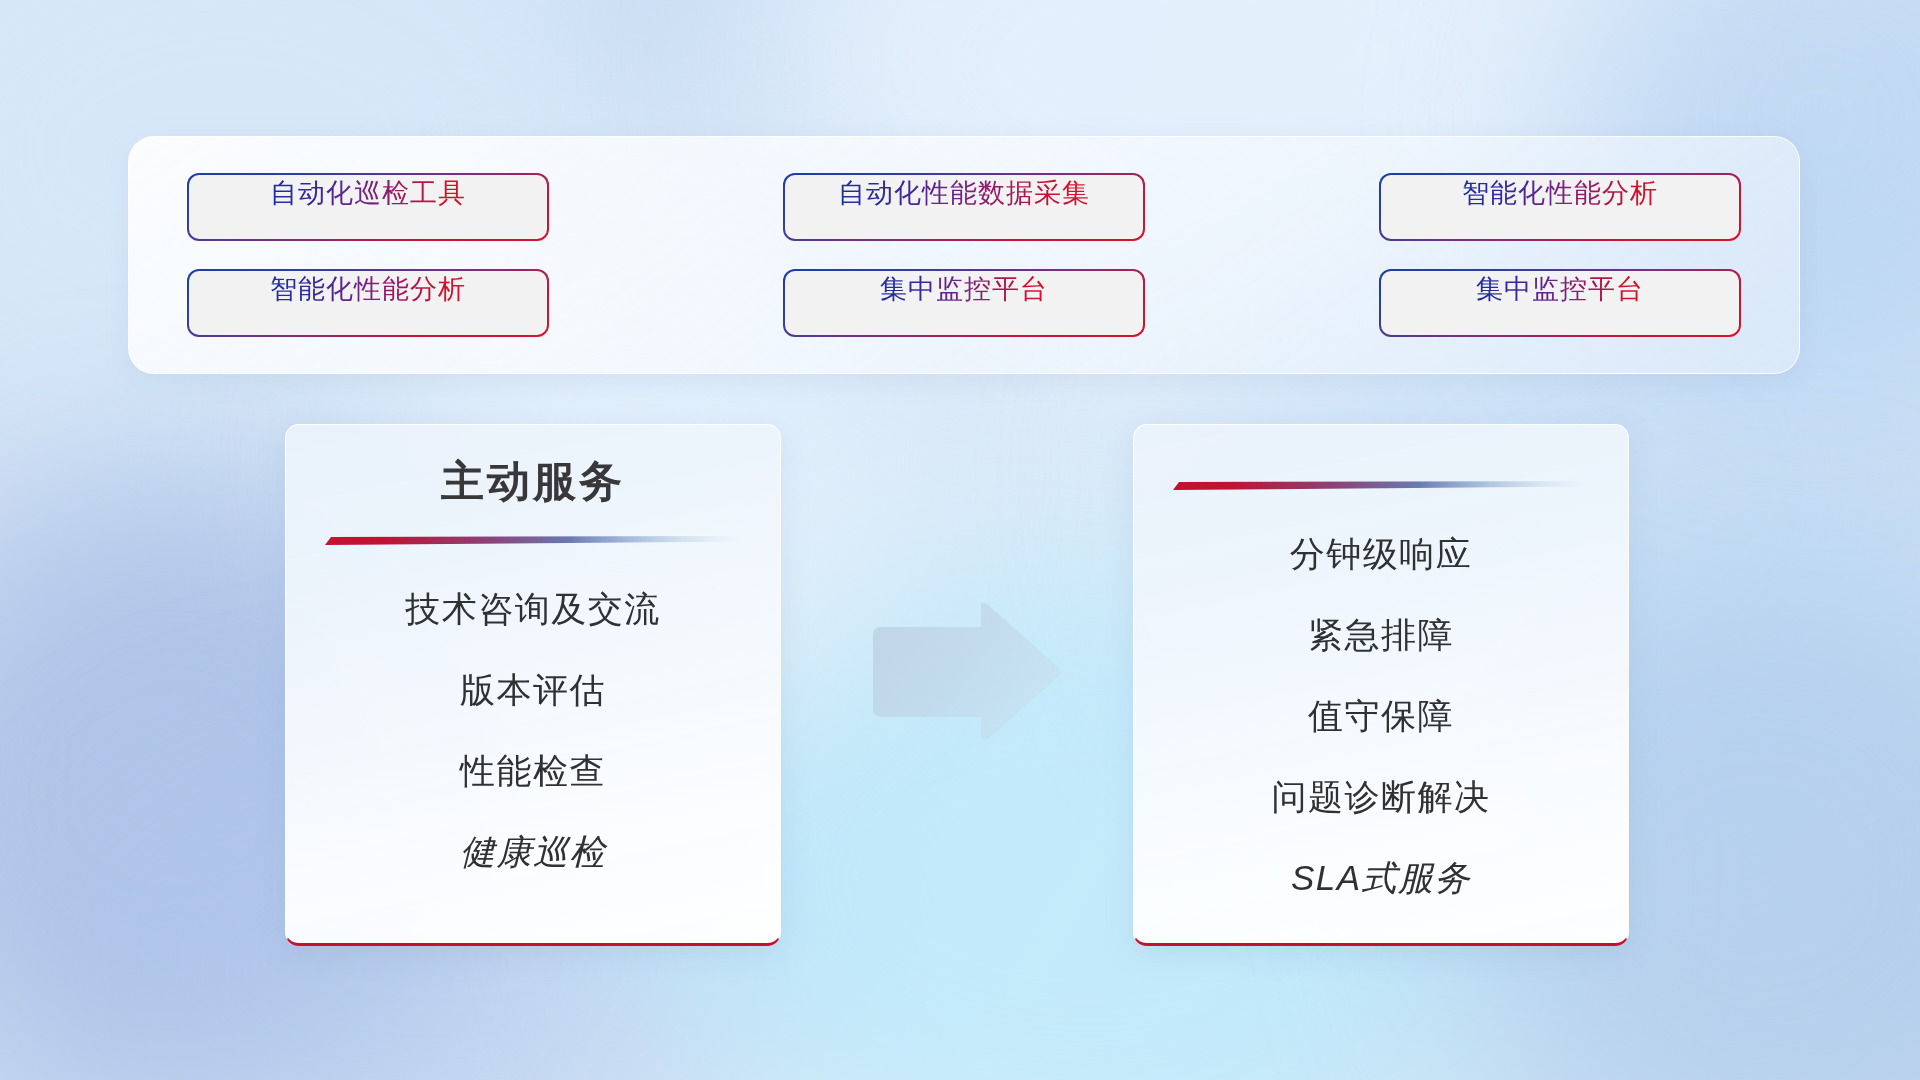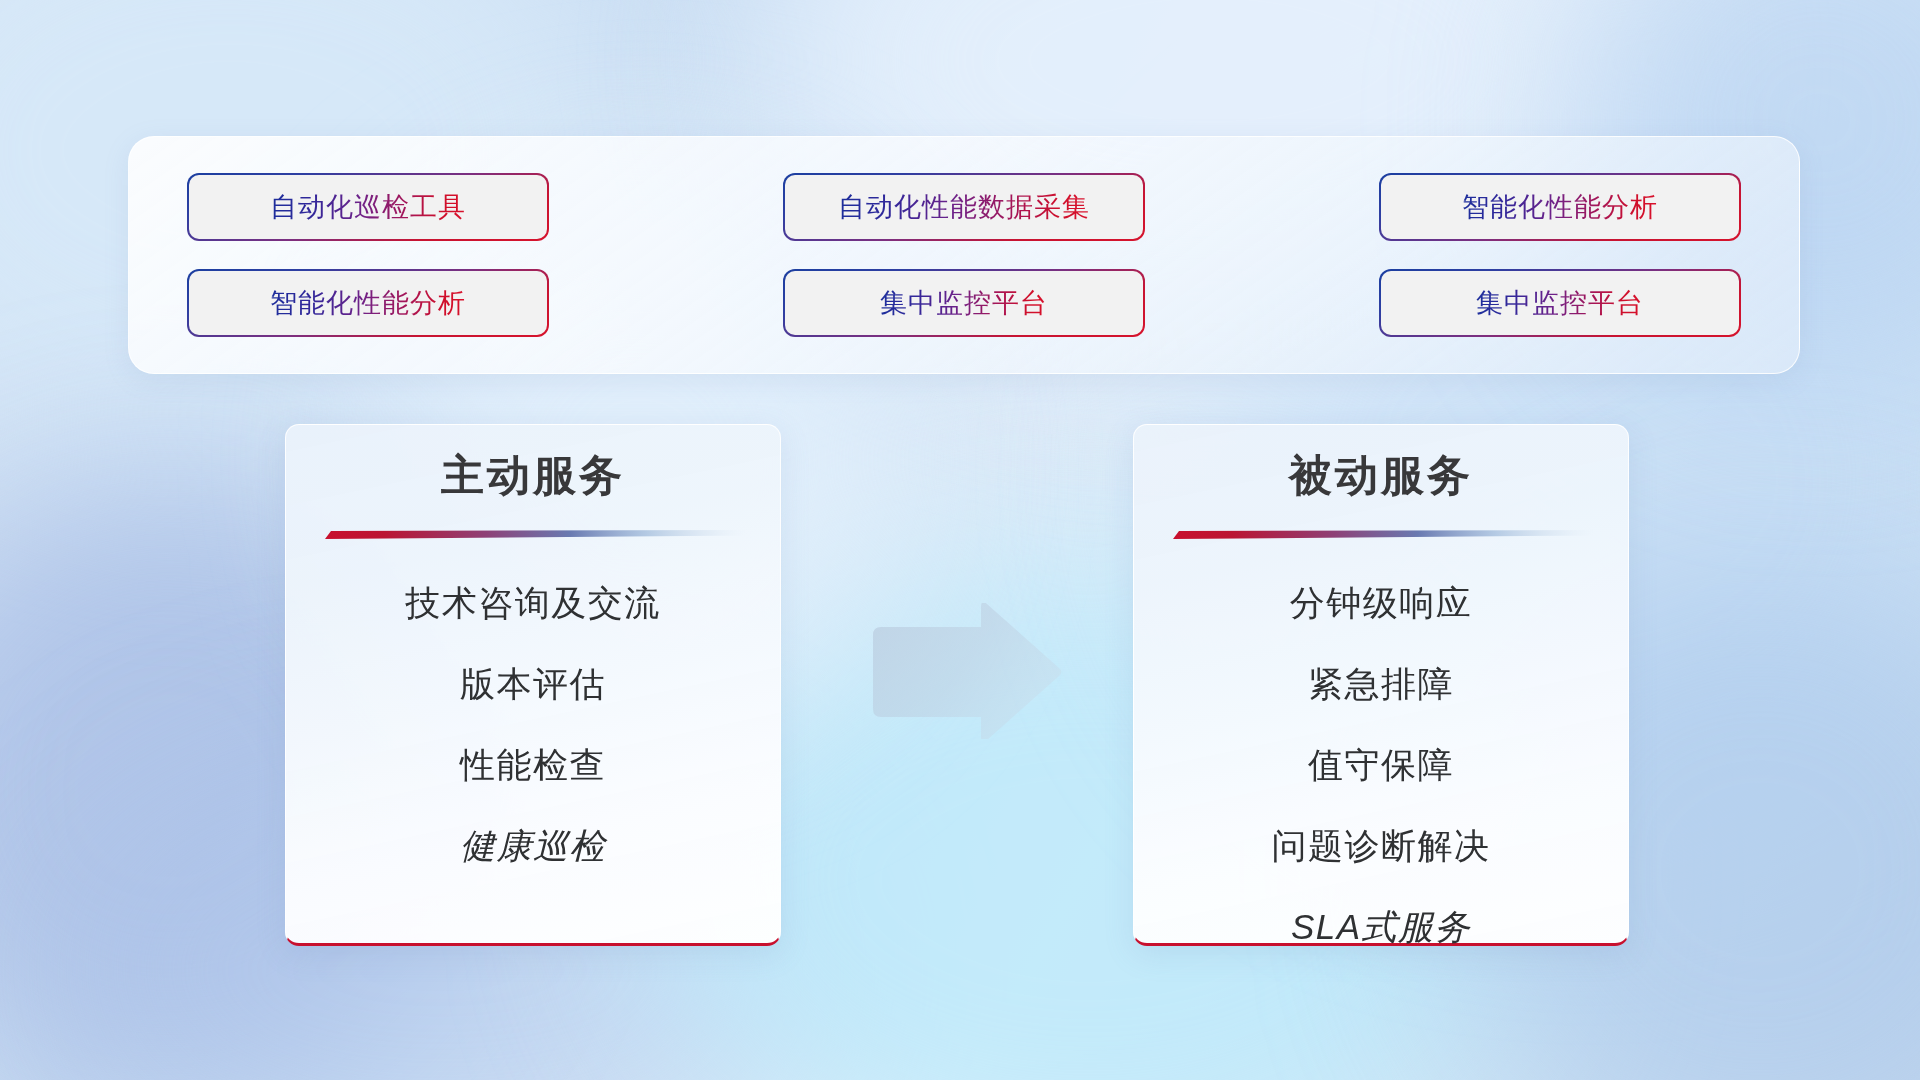--- a/index.html
+++ b/index.html
@@ -78,21 +78,21 @@
   }
   .pill-row + .pill-row { margin-top: 32px; }
 
   .pill {
     position: relative;
     width: 358px;
     height: 64px;
     border-radius: 12px;
     background: #f2f2f2;
     display: flex;
-    align-items: center;
+    align-items: flex-start;
     justify-content: center;
     box-sizing: border-box;
   }
   
   .pill::before {
     content: "";
     position: absolute;
     inset: -2px;
     border-radius: 12px;
     background: linear-gradient(160deg, #1c3fa0 0%, #2f3fa2 22%, #7c2f80 52%, #c81432 76%, #d6132c 100%);
@@ -144,20 +144,21 @@
   }
   #card-active  { left: 285px; }
   #card-passive { left: 1133px; }
 
   .card-title {
     font-size: 43px;
     font-weight: 700;
     color: #38383a;
     letter-spacing: 3px;
     line-height: 1.15;
+    margin-top: 6px;
   }
 
   .card-divider {
     position: relative;
     width: 428px;
     height: 9px;
     margin-top: 30px;
     overflow: visible;
   }
   .card-divider svg { display: block; }
@@ -268,21 +269,20 @@
           <stop offset="0%" stop-color="#b5c6da" stop-opacity="0.62"></stop>
           <stop offset="55%" stop-color="#bdcee0" stop-opacity="0.52"></stop>
           <stop offset="100%" stop-color="#c9dbe9" stop-opacity="0.42"></stop>
         </linearGradient>
       </defs>
       <path d="M8 32 q0 -8 8 -8 h100 v-20 q0 -8 6 -3 l72 64 q5 4 0 8 l-72 64 q-6 5 -6 -3 v-20 h-100 q-8 0 -8 -8 z" fill="url(#arrowGrad)"></path>
     </svg>
   </div>
 
   <div class="service-card" id="card-passive">
-    <div class="card-title">被动服务</div>
 
     <div class="card-divider">
       <svg width="428" height="10" viewBox="0 0 428 10" xmlns="http://www.w3.org/2000/svg">
         <defs>
           <linearGradient id="divGradB" x1="0" y1="0" x2="1" y2="0">
             <stop offset="0%" stop-color="#c8102e" stop-opacity="1"></stop>
             <stop offset="14%" stop-color="#bb1533" stop-opacity="1"></stop>
             <stop offset="38%" stop-color="#8e4076" stop-opacity="1"></stop>
             <stop offset="58%" stop-color="#6273ad" stop-opacity="0.95"></stop>
             <stop offset="76%" stop-color="#9ab6d8" stop-opacity="0.7"></stop>

